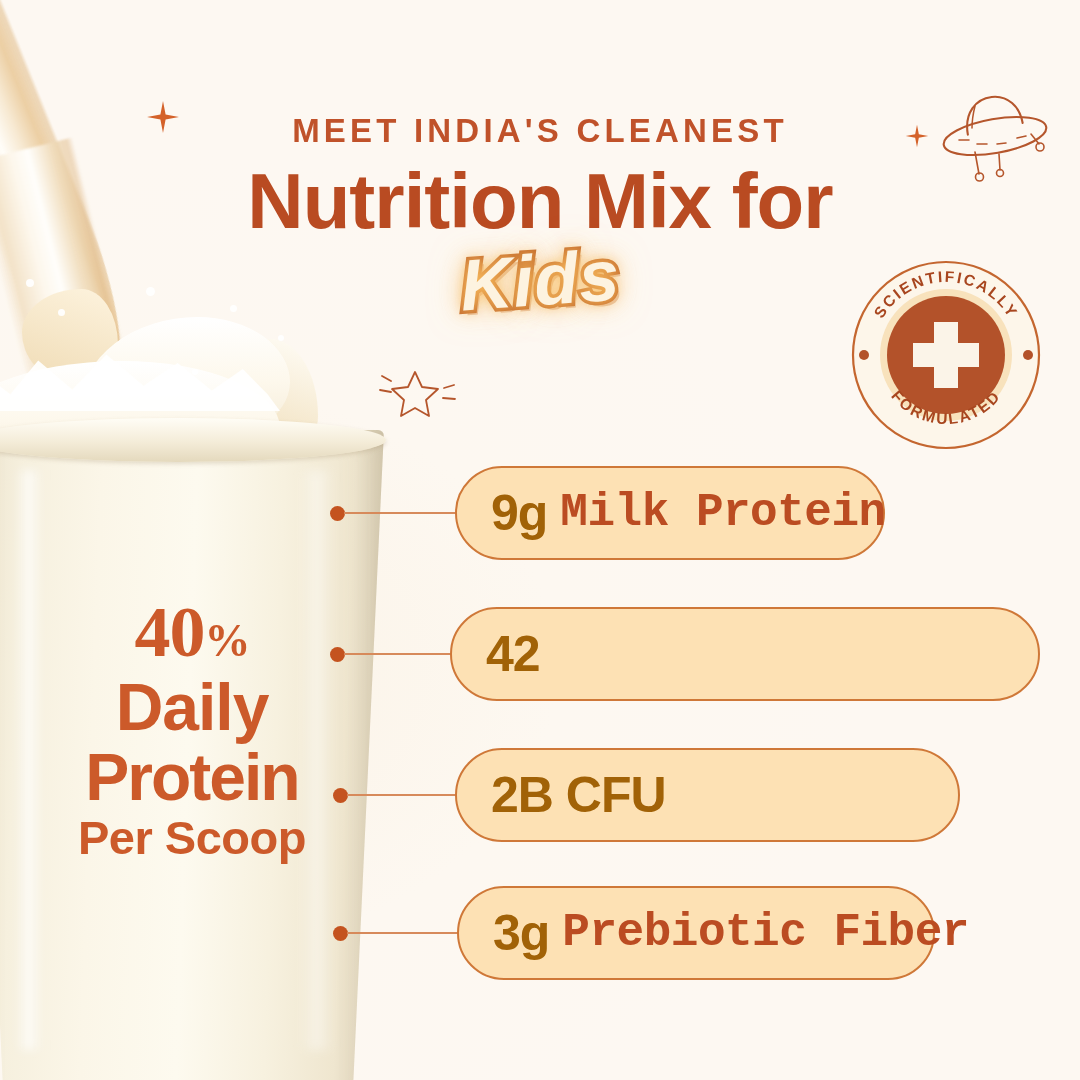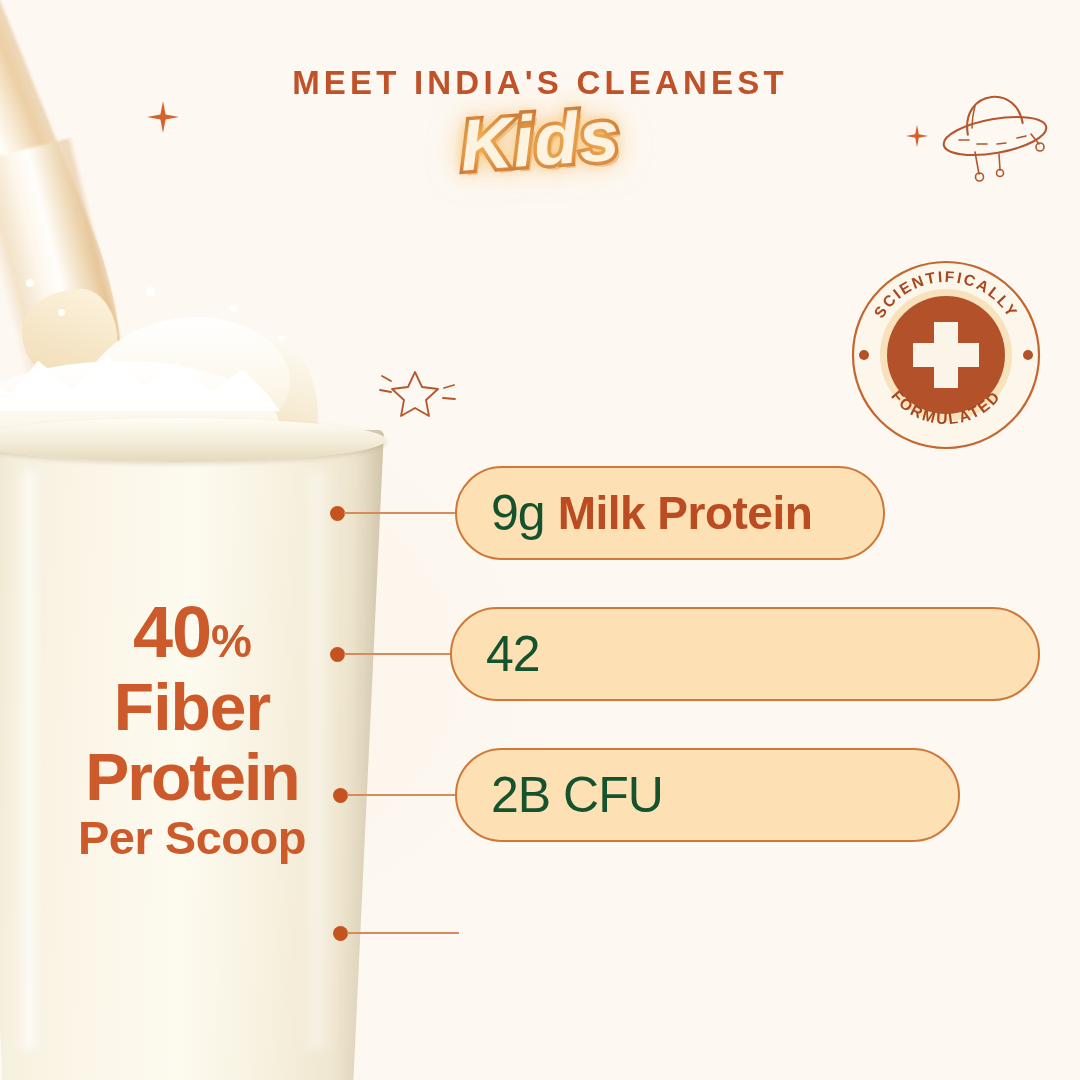--- a/index.html
+++ b/index.html
@@ -170,20 +170,21 @@
     text-align: center;
     pointer-events: none;
   }
   .eyebrow {
     font-size: 33px;
     font-weight: bold;
     letter-spacing: 4.2px;
     color: #c0522a;
     line-height: 1;
     white-space: nowrap;
+    margin-top: 48px;
   }
   .h1-line {
     font-size: 78px;
     font-weight: bold;
     color: #b94b22;
     line-height: 0.98;
     letter-spacing: -1px;
     margin-top: 16px;
     white-space: nowrap;
   }
@@ -241,20 +242,21 @@
     width: 300px;
     text-align: center;
     color: #cc5a2a;
     line-height: 1;
     pointer-events: none;
   }
   .stat .big {
     font-size: 72px;
     font-weight: bold;
     letter-spacing: -1px;
+    font-family: Liberation Serif, serif;
   }
   .stat .big .pct { font-size: 46px; }
   .stat .mid {
     font-size: 66px;
     font-weight: bold;
     letter-spacing: -1px;
     margin-top: 6px;
   }
   .stat .mid2 {
     font-size: 66px;
@@ -288,30 +290,31 @@
     height: 94px;
     background: #fde1b4;
     border: 2.5px solid #cf7838;
     border-radius: 50px;
     padding: 0 34px;
     box-sizing: border-box;
     white-space: nowrap;
   }
   .pill .num {
     font-size: 50px;
-    font-weight: normal;
-    color: #14532d;
+    font-weight: bold;
+    color: #a16207;
     letter-spacing: -1px;
   }
   .pill .lbl {
     font-size: 46px;
     font-weight: bold;
     color: #bb4c22;
     letter-spacing: -0.5px;
     margin-left: 13px;
+    font-family: Liberation Mono, monospace;
   }
   .connector {
     position: absolute;
     height: 2px;
     background: #d78a5b;
   }
   .conn-dot {
     position: absolute;
     width: 15px; height: 15px;
     border-radius: 50%;
@@ -382,20 +385,21 @@
   <div class="doodle" style="left:372px; top:358px;">
     <svg width="86" height="72" viewBox="0 0 86 72" fill="none" stroke="#b5562c" stroke-width="1.8" stroke-linecap="round" stroke-linejoin="round">
       <path d="M43 14 L50 29 L66 31 L54 42 L57 58 L43 50 L29 58 L32 42 L20 31 L36 29 Z"></path>
       <path d="M10 18 l9 5 M8 32 l11 2"></path>
       <path d="M72 30 l10 -3 M71 40 l12 1"></path>
     </svg>
   </div>
 
   <div class="headline">
     <div class="eyebrow">MEET INDIA'S CLEANEST</div>
+    <div class="h1-line">Nutrition Mix for</div>
     <div class="h1-line h1-line2">
       <span class="kids">Kids</span>
     </div>
   </div>
 
   <div class="badge">
     <svg class="badge-text" viewBox="0 0 190 190">
       <defs>
         <path id="arcTop" d="M 22 95 A 73 73 0 0 1 168 95"></path>
         <path id="arcBottom" d="M 26 95 A 69 69 0 0 0 164 95"></path>
@@ -410,21 +414,21 @@
         <textPath href="#arcTop" startOffset="50%" text-anchor="middle" id="badgeTop">SCIENTIFICALLY</textPath>
       </text>
       <text>
         <textPath href="#arcBottom" startOffset="50%" text-anchor="middle" id="badgeBottom">FORMULATED</textPath>
       </text>
     </svg>
   </div>
 
   <div class="stat">
     <div class="big"><span>40</span><span class="pct">%</span></div>
-    <div class="mid">Fiber</div>
+    <div class="mid">Daily</div>
     <div class="mid2">Protein</div>
     <div class="small2">Per Scoop</div>
   </div>
 
   <div class="features">
 
     <div class="conn-dot" style="left:330px; top:506px;"></div>
     <div class="connector" style="left:344px; top:512px; width:116px;"></div>
     <div class="pill" style="left:455px; top:466px; width:430px;">
       <span class="num">9g</span>
@@ -438,16 +442,20 @@
     </div>
 
     <div class="conn-dot" style="left:333px; top:788px;"></div>
     <div class="connector" style="left:347px; top:794px; width:110px;"></div>
     <div class="pill" style="left:455px; top:748px; width:505px;">
       <span class="num">2B CFU</span>
     </div>
 
     <div class="conn-dot" style="left:333px; top:926px;"></div>
     <div class="connector" style="left:347px; top:932px; width:112px;"></div>
+    <div class="pill" style="left:457px; top:886px; width:478px;">
+      <span class="num">3g</span>
+      <span class="lbl">Prebiotic Fiber</span>
+    </div>
 
   </div>
 
 </div>
 
 </body></html>

